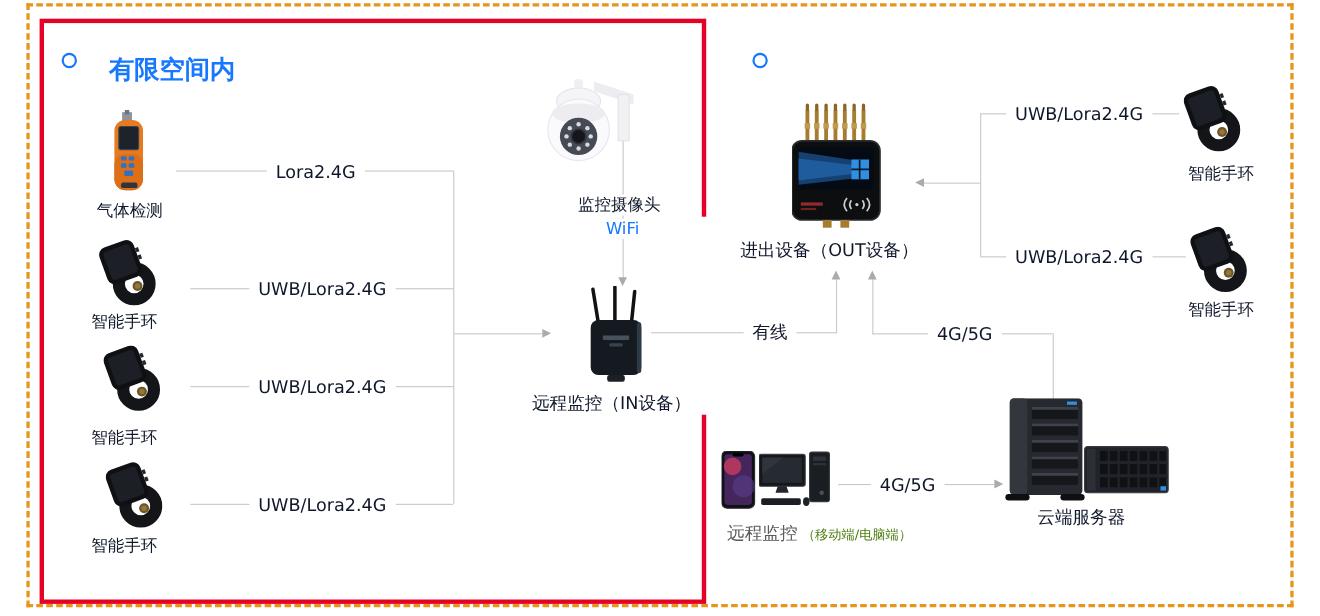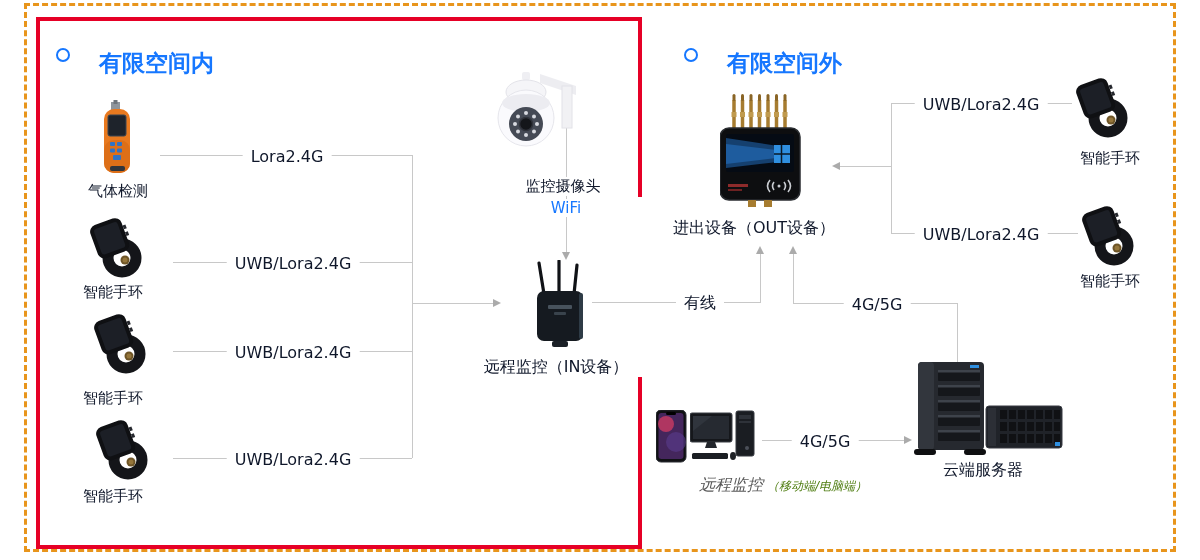--- a/index.html
+++ b/index.html
@@ -41,21 +41,20 @@
   <div class="abs outer-dashed"></div>
   <div class="abs red-box"></div>
   <div class="abs red-gap"></div>
 
   <div class="abs sec-title" style="left:56px;top:48px;">
     <span class="ring"></span>
     <span>有限空间内</span>
   </div>
   <div class="abs sec-title" style="left:684px;top:48px;">
     <span class="ring"></span>
-    <span>有限空间外</span>
   </div>
 
   <div class="ln" style="left:160px;top:155px;width:252px;height:1px;"></div>
   <div class="ln" style="left:173px;top:262px;width:239px;height:1px;"></div>
   <div class="ln" style="left:173px;top:351px;width:239px;height:1px;"></div>
   <div class="ln" style="left:173px;top:458px;width:239px;height:1px;"></div>
   <div class="ln" style="left:412px;top:155px;width:1px;height:303px;"></div>
   <div class="ln" style="left:413px;top:303px;width:80px;height:1px;"></div>
   <div class="arr r" style="left:493px;top:298.5px;"></div>
 
@@ -264,21 +263,21 @@
     <rect x="3" y="6" width="36" height="23" fill="#262A31"></rect>
     <polygon points="3,6 22,6 3,21" fill="#30353D"></polygon>
     <path d="M17 32 h8 l2 6 h-12 z" fill="#22252B"></path>
     <rect x="2" y="43" width="36" height="6" rx="1.5" fill="#1B1E23"></rect>
     <ellipse cx="43" cy="46" rx="3" ry="4" fill="#1E2126"></ellipse>
     <rect x="46" y="1" width="18" height="45" rx="2" fill="#1A1D22" stroke="#34383F" stroke-width="1"></rect>
     <rect x="49" y="5" width="12" height="4" fill="#2E3239"></rect>
       <rect x="49" y="11" width="12" height="2" fill="#2E3239"></rect>
     <circle cx="57" cy="38" r="2" fill="#4A4F58"></circle>
   </svg>
-  <div class="remote-row" style="left:699px;top:475px;font-style:italic;">
+  <div class="remote-row" style="left:661px;top:475px;">
     <span class="remote-main">远程监控</span>
     <span class="remote-sub">（移动端/电脑端）</span>
   </div>
 
   <svg class="icon" style="left:912px;top:362px;" width="152" height="96" viewBox="0 0 152 96">
     <rect x="6" y="0" width="66" height="88" rx="4" fill="#26292F"></rect>
     <rect x="6" y="0" width="16" height="88" rx="4" fill="#32363D"></rect>
     <rect x="26" y="8" width="42" height="11" rx="1" fill="#15171B"></rect>
       <rect x="26" y="8" width="42" height="2.5" fill="#3E434B"></rect>
     <rect x="26" y="23" width="42" height="11" rx="1" fill="#15171B"></rect>

